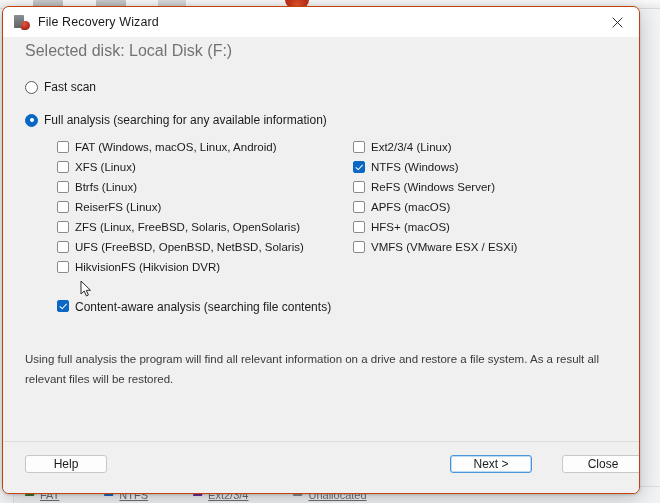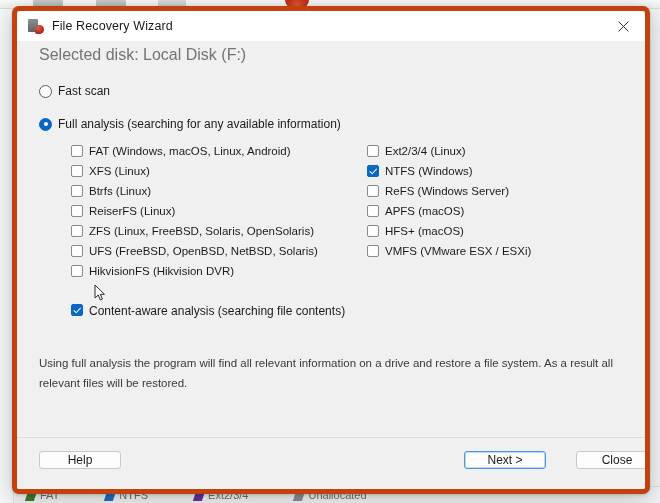--- a/index.html
+++ b/index.html
@@ -33,36 +33,36 @@
   }
   #bg-leftstrip {
     position: absolute; left: 0; top: 9px; width: 14px; bottom: 0;
     background: #f6f7f8; border-right: 1px solid #dfe1e3;
   }
   #bg-legend {
     position: absolute; left: 26px; bottom: 2px;
     display: flex; gap: 46px; align-items: center;
     font-size: 11px; color: #6d7174;
   }
-  .legend-entry { display: flex; align-items: flex-end; gap: 5px; }
+  .legend-entry { display: flex; align-items: flex-start; gap: 5px; text-decoration: underline; }
   .legend-swatch {
     width: 9px; height: 7px; display: inline-block;
     transform: skewX(-18deg);
   }
   #bg-legend-line {
     position: absolute; left: 14px; right: 0; bottom: 16px;
     height: 1px; background: #dcdee0;
   }
 
   
   #dialog {
-    position: absolute; left: 12px; top: 6px;
+    position: absolute; left: 2px; top: 6px;
     width: 638px; height: 488px;
     background: #f0f0f0;
-    border: 5px solid #c2410c;
+    border: 1px solid #c2410c;
     border-radius: 7px;
     box-shadow: 0 5px 22px rgba(0,0,0,.22), 0 1px 3px rgba(0,0,0,.16);
     display: flex; flex-direction: column;
     overflow: hidden;
   }
 
   
   #titlebar {
     height: 30px; flex: 0 0 30px;
     background: #ffffff;

